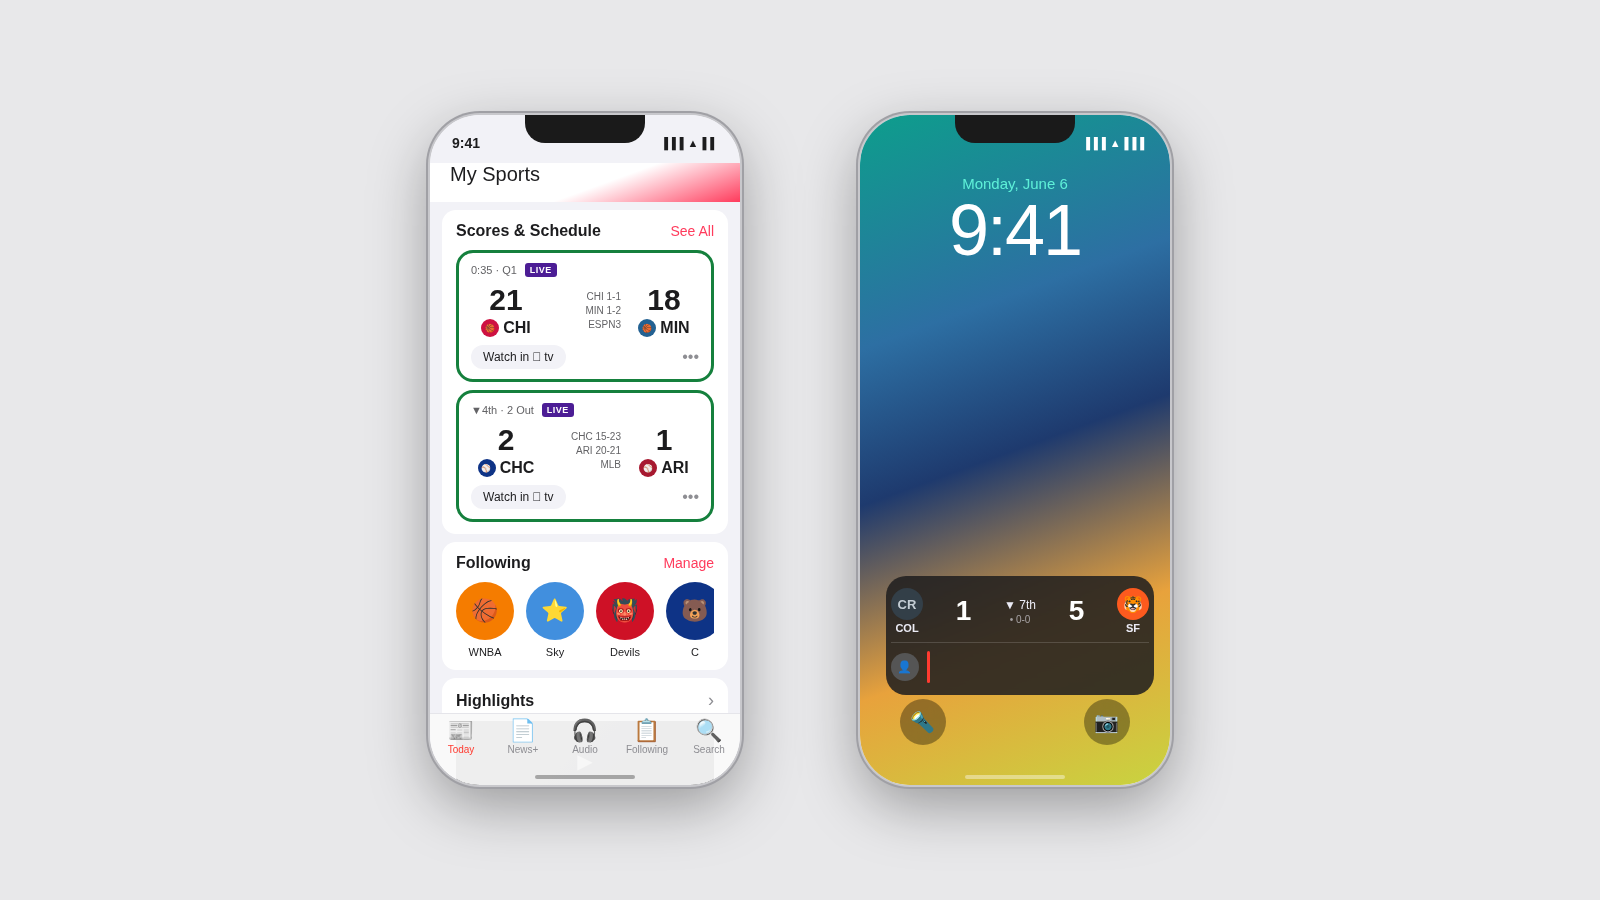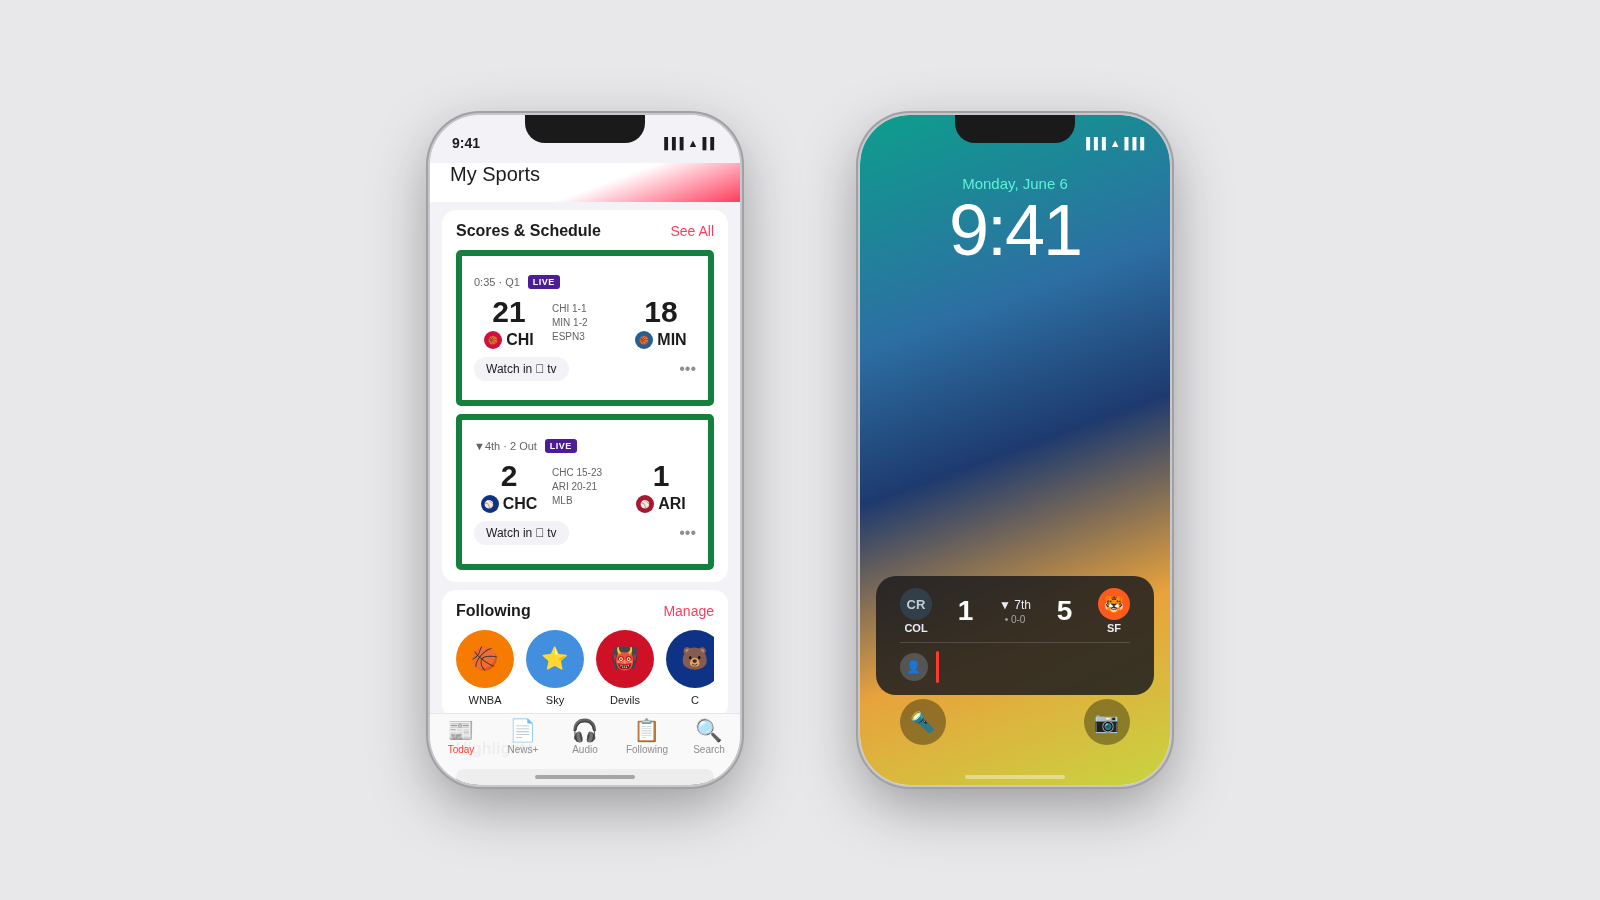--- a/index.html
+++ b/index.html
@@ -103,23 +103,23 @@
       display: flex;
       justify-content: space-between;
       align-items: center;
       margin-bottom: 10px;
     }
     .section-title { font-size: 16px; font-weight: 700; color: #1c1c1e; }
     .section-link { font-size: 14px; color: #ff3b5c; font-weight: 500; }
 
     
     .game-card {
-      border: 6px solid #15803d;
-      border-radius: 5px;
-      padding: 19px 12px;
+      border: 3px solid #15803d;
+      border-radius: 17px;
+      padding: 10px 12px;
       margin-bottom: 8px;
     }
     .game-card:last-child { margin-bottom: 0; }
 
     .game-top {
       display: flex;
       align-items: center;
       gap: 8px;
       margin-bottom: 8px;
     }
@@ -168,21 +168,21 @@
       font-weight: 700;
       color: #fff;
       flex-shrink: 0;
     }
     .team-abbr { font-size: 16px; font-weight: 600; color: #1c1c1e; }
 
     .game-mid {
       flex: 1;
       display: flex;
       flex-direction: column;
-      align-items: flex-start;
+      align-items: flex-end;
       justify-content: center;
       padding: 0 8px;
       font-size: 10px;
       color: #636366;
       line-height: 1.4;
     }
 
     .game-actions {
       display: flex;
       align-items: center;
@@ -309,25 +309,25 @@
       font-weight: 200;
       color: #fff;
       line-height: 1;
       letter-spacing: -2px;
     }
 
     
     .live-activity {
       position: absolute;
       bottom: 90px;
-      left: 16px;
+      left: 26px;
       right: 16px;
       background: rgba(28,28,30,0.85);
       border-radius: 20px;
-      padding: 12px 24px;
+      padding: 12px 5px;
       backdrop-filter: blur(20px);
     }
 
     .la-scores {
       display: flex;
       align-items: center;
       justify-content: space-between;
       margin-bottom: 8px;
     }
     .la-team {

